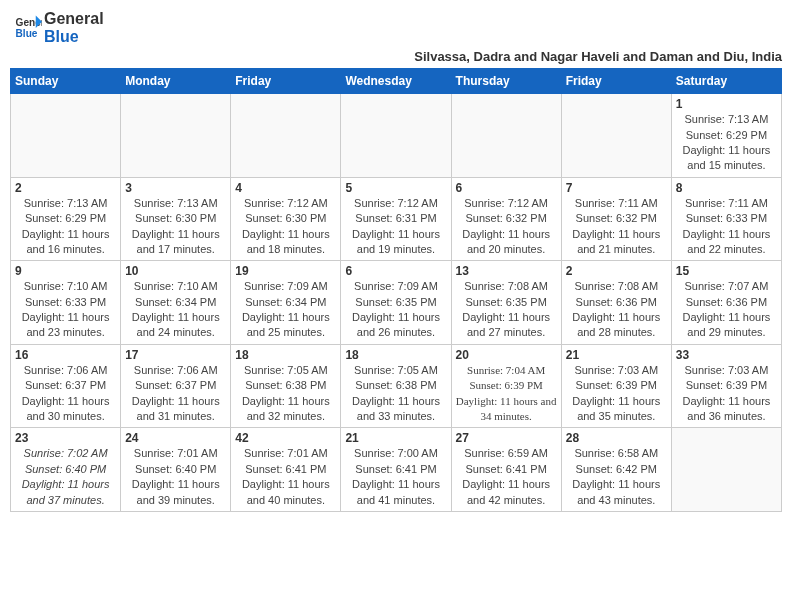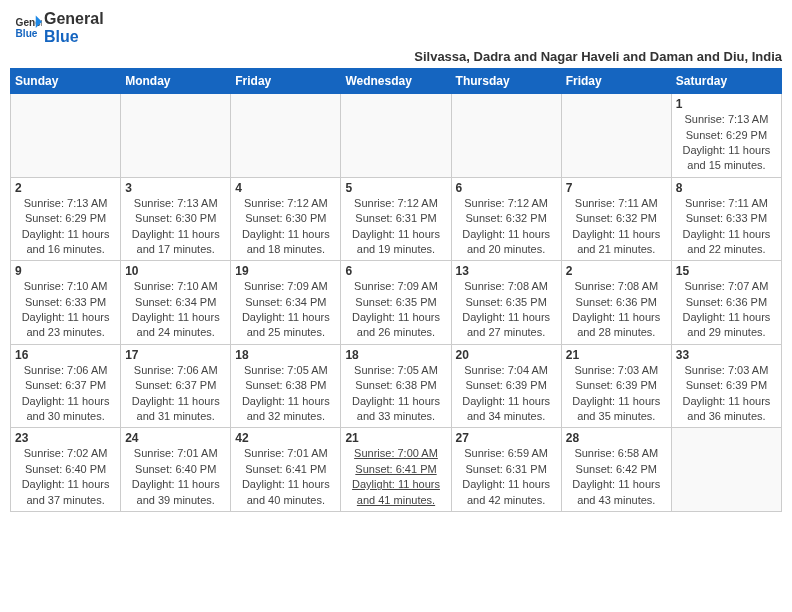--- a/index.html
+++ b/index.html
@@ -241,66 +241,66 @@
 Daylight: 11 hours and 32 minutes.</div>
         </td>
         <td>
           <span class="day-num">18</span>
           <div class="day-info" style="white-space: pre-line;">Sunrise: 7:05 AM
 Sunset: 6:38 PM
 Daylight: 11 hours and 33 minutes.</div>
         </td>
         <td>
           <span class="day-num">20</span>
-          <div class="day-info" style="white-space: pre-line;">Sunrise: 7:04 AM
+          <div class="day-info" style="white-space: pre-line; font-family: Liberation Serif, serif;">Sunrise: 7:04 AM
 Sunset: 6:39 PM
 Daylight: 11 hours and 34 minutes.</div>
         </td>
         <td>
           <span class="day-num">21</span>
           <div class="day-info" style="white-space: pre-line;">Sunrise: 7:03 AM
 Sunset: 6:39 PM
 Daylight: 11 hours and 35 minutes.</div>
         </td>
         <td>
           <span class="day-num">33</span>
           <div class="day-info" style="white-space: pre-line;">Sunrise: 7:03 AM
 Sunset: 6:39 PM
 Daylight: 11 hours and 36 minutes.</div>
         </td>
       </tr>
       <tr>
         <td>
           <span class="day-num">23</span>
-          <div class="day-info" style="white-space: pre-line;">Sunrise: 7:02 AM
+          <div class="day-info" style="white-space: pre-line; font-style: italic;">Sunrise: 7:02 AM
 Sunset: 6:40 PM
 Daylight: 11 hours and 37 minutes.</div>
         </td>
         <td>
           <span class="day-num">24</span>
           <div class="day-info" style="white-space: pre-line;">Sunrise: 7:01 AM
 Sunset: 6:40 PM
 Daylight: 11 hours and 39 minutes.</div>
         </td>
         <td>
           <span class="day-num">42</span>
           <div class="day-info" style="white-space: pre-line;">Sunrise: 7:01 AM
 Sunset: 6:41 PM
 Daylight: 11 hours and 40 minutes.</div>
         </td>
         <td>
           <span class="day-num">21</span>
-          <div class="day-info" style="white-space: pre-line; text-decoration: underline;">Sunrise: 7:00 AM
+          <div class="day-info" style="white-space: pre-line;">Sunrise: 7:00 AM
 Sunset: 6:41 PM
 Daylight: 11 hours and 41 minutes.</div>
         </td>
         <td>
           <span class="day-num">27</span>
           <div class="day-info" style="white-space: pre-line;">Sunrise: 6:59 AM
-Sunset: 6:31 PM
+Sunset: 6:41 PM
 Daylight: 11 hours and 42 minutes.</div>
         </td>
         <td>
           <span class="day-num">28</span>
           <div class="day-info" style="white-space: pre-line;">Sunrise: 6:58 AM
 Sunset: 6:42 PM
 Daylight: 11 hours and 43 minutes.</div>
         </td>
         <td class="empty"></td>
       </tr>

